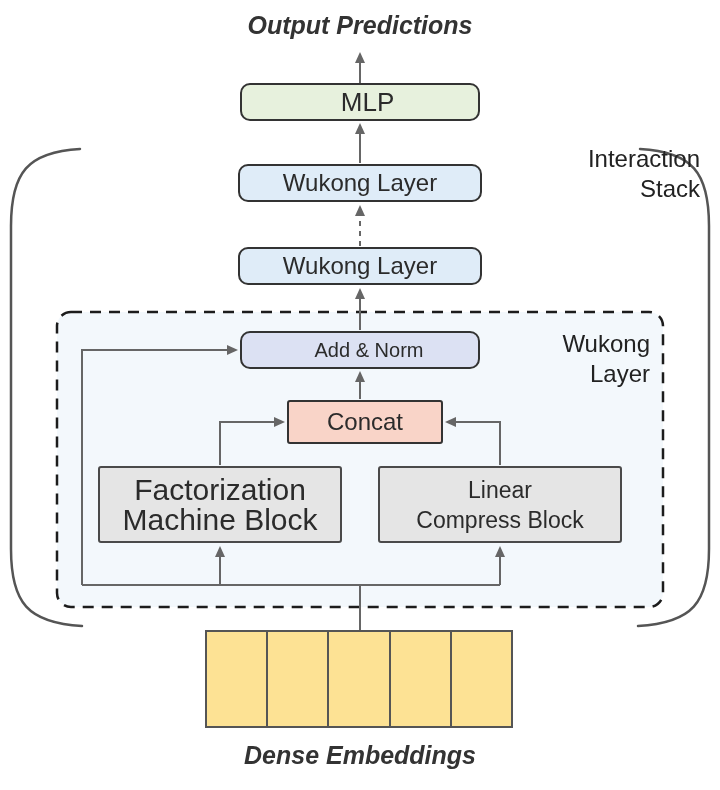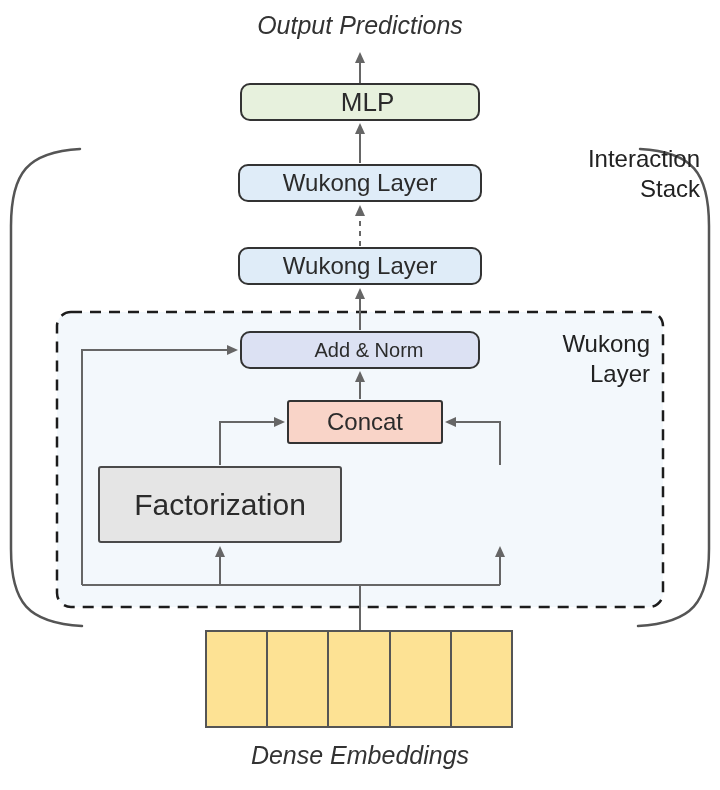--- a/index.html
+++ b/index.html
@@ -14,21 +14,21 @@
   .node-mlp{left:240px;top:83px;width:240px;height:38px;font-size:26px;padding-left:15px;}
   .node-wukong-top{left:238px;top:164px;width:244px;height:38px;font-size:24px;}
   .node-wukong-bottom{left:238px;top:247px;width:244px;height:38px;font-size:24px;}
   .node-addnorm{left:240px;top:331px;width:240px;height:38px;font-size:20px;padding-left:18px;}
   .node-concat{left:287px;top:400px;width:156px;height:44px;font-size:24px;}
   .node-fm{left:98px;top:466px;width:244px;height:77px;font-size:30px;line-height:30px;
            flex-direction:column;border-color:#4a4a4a;}
   .node-lc{left:378px;top:466px;width:244px;height:77px;font-size:23px;line-height:30px;
            flex-direction:column;border-color:#4a4a4a;}
   .caption{position:absolute;left:0;width:720px;text-align:center;font-style:italic;
-           font-size:25px;color:#333333;z-index:2;}
+           font-size:25px;color:#333333;z-index:2;font-weight:bold;}
   .caption-top{top:11px;}
   .caption-bottom{top:741px;}
   .annotation{position:absolute;z-index:2;text-align:right;font-size:24px;line-height:30px;color:#222222;}
   .anno-stack{top:144px;right:20px;width:180px;}
   .anno-wukong{top:329px;right:70px;width:160px;}
   .embeds{position:absolute;left:205px;top:630px;width:308px;height:98px;z-index:2;
           box-sizing:border-box;border:2px solid #555555;display:flex;}
   .embeds .cell{flex:1 1 0;border-right:2px solid #555555;}
   .embeds .cell:last-child{border-right:none;}
 </style>
@@ -83,22 +83,27 @@
   <div class="node r10 node-wukong-top" style="background: rgb(223, 236, 248);">Wukong Layer</div>
 
   <div class="node r10 node-wukong-bottom" style="background: rgb(223, 236, 248);">Wukong Layer</div>
 
   <div class="node r10 node-addnorm" style="background: rgb(220, 225, 243);">Add &amp; Norm</div>
 
   <div class="node r12 node-concat" style="background: rgb(249, 212, 200);">Concat</div>
 
   <div class="node r12 node-fm" style="background: rgb(229, 229, 229);">
     <span>Factorization</span>
+    <span>Machine Block</span>
   </div>
 
+  <div class="node r12 node-lc" style="background: rgb(229, 229, 229);">
+    <span>Linear</span>
+    <span>Compress Block</span>
+  </div>
 
   <div class="embeds">
       <div class="cell" style="background: rgb(253, 226, 148);"></div>
       <div class="cell" style="background: rgb(253, 226, 148);"></div>
       <div class="cell" style="background: rgb(253, 226, 148);"></div>
       <div class="cell" style="background: rgb(253, 226, 148);"></div>
       <div class="cell" style="background: rgb(253, 226, 148);"></div>
     </div>
 
 </div>

